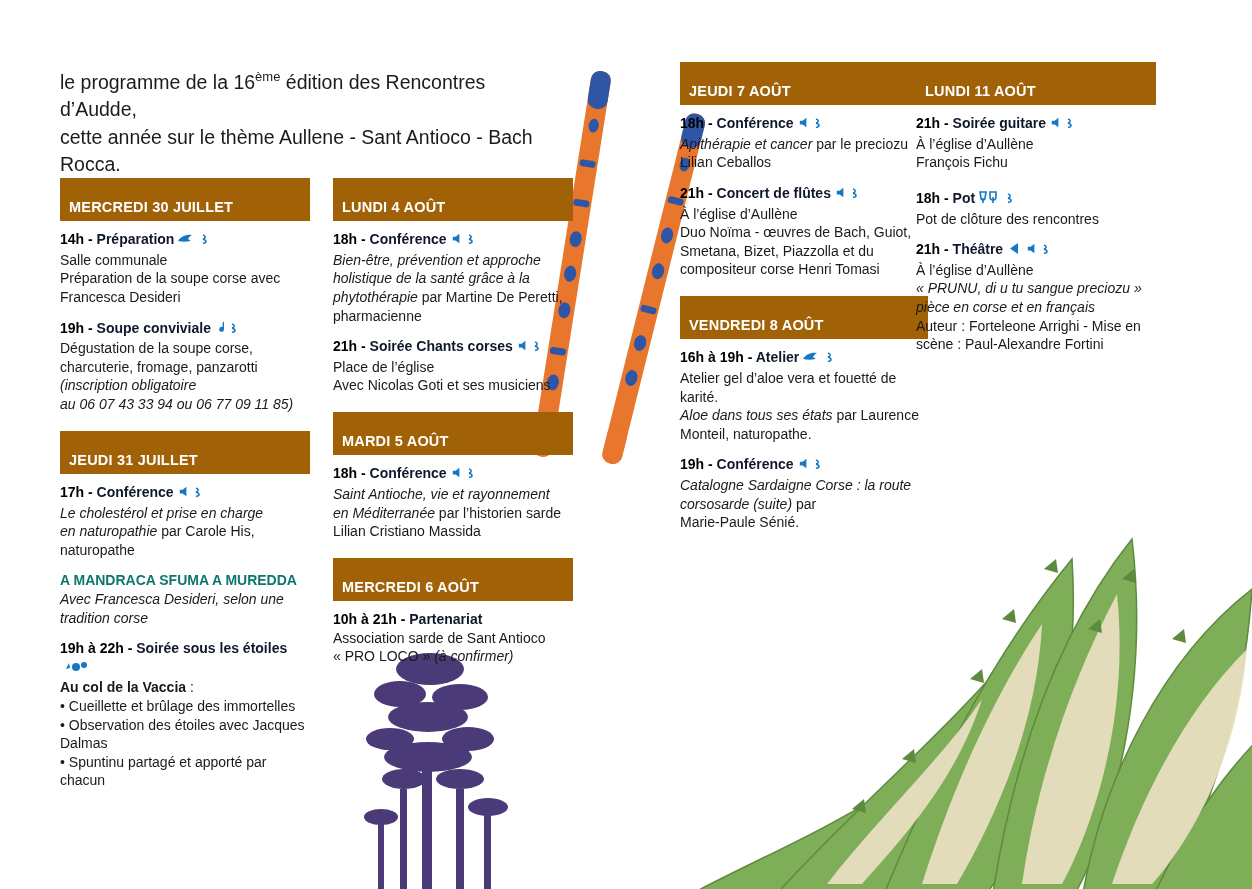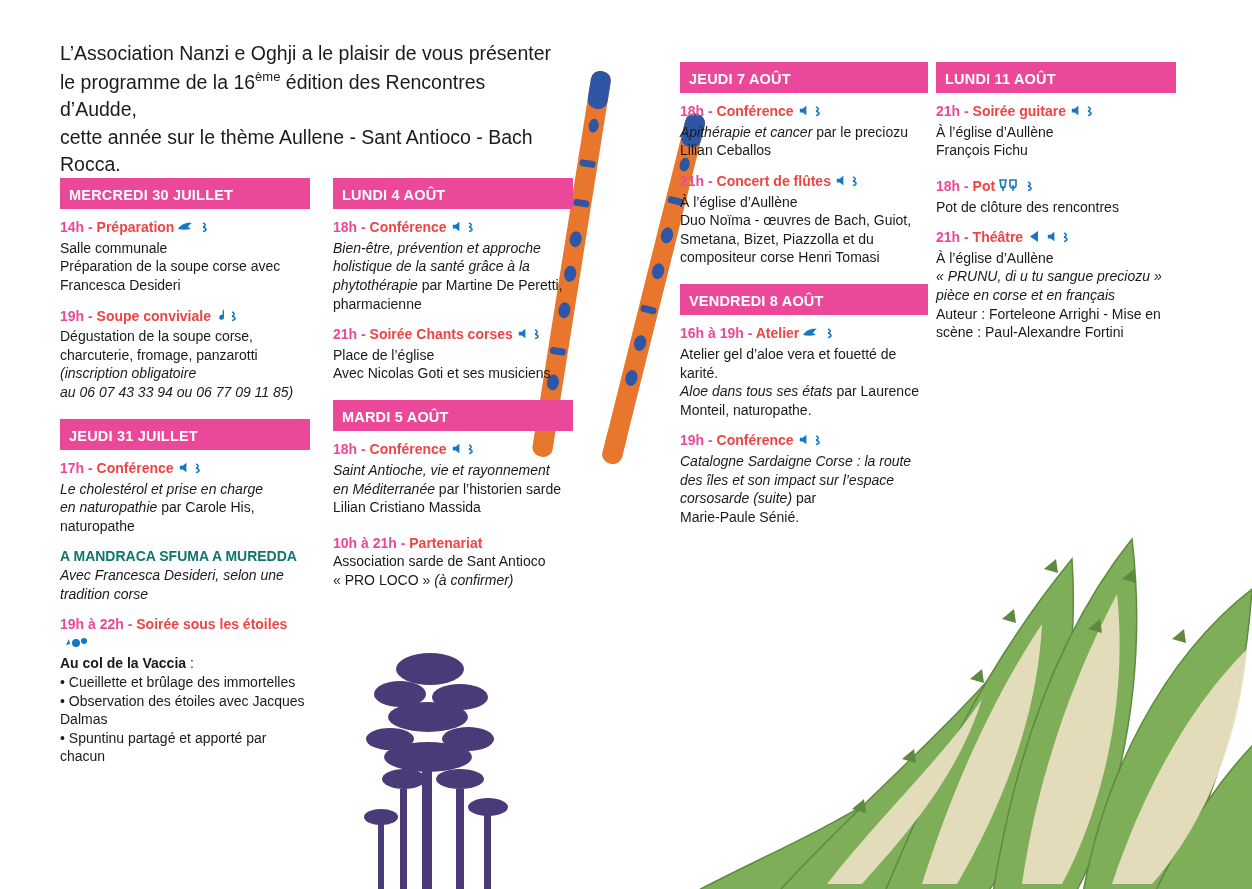--- a/index.html
+++ b/index.html
@@ -20,33 +20,33 @@
     position:absolute;left:60px;top:40px;width:500px;
     font-size:19.5px;line-height:1.42;color:#1b1b1b;
   }
   .intro sup{font-size:13px;vertical-align:super;}
 
   
   .col{position:absolute;}
   .col1{left:60px;top:178px;width:250px;}
   .col2{left:333px;top:178px;width:240px;}
   .col3{left:680px;top:62px;width:248px;}
-  .col4{left:936px;top:62px;width:240px;}
+  .col4{left:916px;top:62px;width:240px;}
 
   
   .datebar{
-    background:#ec4899;color:#ffffff;
+    background:#a16207;color:#ffffff;
     font-weight:bold;font-size:14.5px;letter-spacing:.2px;
-    padding:10px 8px 6px 9px;margin:0 0 9px 0;
+    padding:22px 8px 6px 9px;margin:0 0 9px 0;
     line-height:1.05;
   }
   .block{margin-bottom:17px;}
   .ev{margin-bottom:12px;font-size:14px;line-height:1.33;}
-  .ev .hl{color:#ef4444;font-weight:bold;}
-  .ev .hour{font-weight:bold;color:#ec4899;}
+  .ev .hl{color:#0f172a;font-weight:bold;}
+  .ev .hour{font-weight:bold;color:#000000;}
   .ev .it{font-style:italic;}
   .ev .bold{font-weight:bold;}
   .ev .red{color:#0f766e;font-weight:bold;}
   .detail{display:block;}
   .icon{display:inline-block;vertical-align:-2px;margin-left:3px;}
   
   .col .block:last-child{margin-bottom:0;}
 </style>
 </head>
 <body>
@@ -133,21 +133,21 @@
           <ellipse cx="136" cy="296" rx="6" ry="8"></ellipse>
           <ellipse cx="136" cy="332" rx="6" ry="8"></ellipse>
           <rect x="126" y="382" width="20" height="38" rx="9" fill="#e8762c"></rect>
         </g>
       </g>
     </g>
   </svg>
 </div>
 
 <div class="intro">
-  <span>L’Association Nanzi e Oghji a le plaisir de vous présenter</span><br>
+  <br>
   <span>le programme de la 16</span><sup>ème</sup><span> édition des Rencontres d’Audde,</span><br>
   <span>cette année sur le thème Aullene - Sant Antioco - Bach</span><br>
   <span>Rocca.</span>
 </div>
 
 <div class="col col1">
     <div class="block">
       <div class="datebar">MERCREDI 30 JUILLET</div>
       <div class="ev"><span class="hour">14h - </span><span class="hl">Préparation</span><span class="icon"><svg width="22" height="14" viewBox="0 0 22 14">
             <path d="M1 9c3-5 9-7 14-6-2 1-3 2-4 4 1 .5 2 1 2.5 2C9 10 5 10 1 9z" fill="#1678c2"></path>
@@ -197,20 +197,21 @@
     <div class="block">
       <div class="datebar">MARDI 5 AOÛT</div>
       <div class="ev"><span class="hour">18h - </span><span class="hl">Conférence</span><span class="icon"><svg width="15" height="15" viewBox="0 0 16 16">
             <path d="M3 6h3l4-3v10l-4-3H3z" fill="#1678c2"></path>
           </svg></span><span class="icon"><svg width="12" height="14" viewBox="0 0 12 14">
             <path d="M1 3c3 1 3 3 0 4" stroke="#1678c2" stroke-width="1.6" fill="none"></path>
             <path d="M1 7c4 1.5 4 3.5 0 4.5" stroke="#1678c2" stroke-width="1.6" fill="none"></path>
           </svg></span><br><span class="detail"><span class="it">Saint Antioche, vie et rayonnement</span></span><span class="detail"><span class="it">en Méditerranée</span><span> par l’historien sarde</span></span><span class="detail"><span class="plain">Lilian Cristiano Massida</span></span></div>
     </div>
     <div class="block">
+      <div class="datebar">MERCREDI 6 AOÛT</div>
       <div class="ev"><span class="hour">10h à 21h - </span><span class="hl">Partenariat</span><br><span class="detail"><span class="plain">Association sarde de Sant Antioco</span></span><span class="detail"><span class="plain">« PRO LOCO » </span><span class="it">(à confirmer)</span></span></div>
     </div>
   </div>
 <div class="col col3">
     <div class="block">
       <div class="datebar">JEUDI 7 AOÛT</div>
       <div class="ev"><span class="hour">18h - </span><span class="hl">Conférence</span><span class="icon"><svg width="15" height="15" viewBox="0 0 16 16">
             <path d="M3 6h3l4-3v10l-4-3H3z" fill="#1678c2"></path>
           </svg></span><span class="icon"><svg width="12" height="14" viewBox="0 0 12 14">
             <path d="M1 3c3 1 3 3 0 4" stroke="#1678c2" stroke-width="1.6" fill="none"></path>
@@ -229,21 +230,21 @@
             <path d="M1 9c3-5 9-7 14-6-2 1-3 2-4 4 1 .5 2 1 2.5 2C9 10 5 10 1 9z" fill="#1678c2"></path>
           </svg></span><span class="icon"><svg width="12" height="14" viewBox="0 0 12 14">
             <path d="M1 3c3 1 3 3 0 4" stroke="#1678c2" stroke-width="1.6" fill="none"></path>
             <path d="M1 7c4 1.5 4 3.5 0 4.5" stroke="#1678c2" stroke-width="1.6" fill="none"></path>
           </svg></span><br><span class="detail"><span class="plain">Atelier gel d’aloe vera et fouetté de</span></span><span class="detail"><span class="plain">karité.</span></span><span class="detail"><span class="it">Aloe dans tous ses états</span><span> par Laurence</span></span><span class="detail"><span class="plain">Monteil, naturopathe.</span></span></div>
       <div class="ev"><span class="hour">19h - </span><span class="hl">Conférence</span><span class="icon"><svg width="15" height="15" viewBox="0 0 16 16">
             <path d="M3 6h3l4-3v10l-4-3H3z" fill="#1678c2"></path>
           </svg></span><span class="icon"><svg width="12" height="14" viewBox="0 0 12 14">
             <path d="M1 3c3 1 3 3 0 4" stroke="#1678c2" stroke-width="1.6" fill="none"></path>
             <path d="M1 7c4 1.5 4 3.5 0 4.5" stroke="#1678c2" stroke-width="1.6" fill="none"></path>
-          </svg></span><br><span class="detail"><span class="it">Catalogne Sardaigne Corse : la route</span></span><span class="detail"><span class="it">des îles et son impact sur l’espace</span></span><span class="detail"><span class="it">corsosarde (suite)</span><span> par</span></span><span class="detail"><span class="plain">Marie-Paule Sénié.</span></span></div>
+          </svg></span><br><span class="detail"><span class="it">Catalogne Sardaigne Corse : la route</span></span><span class="detail"><span class="it">corsosarde (suite)</span><span> par</span></span><span class="detail"><span class="plain">Marie-Paule Sénié.</span></span></div>
     </div>
   </div>
 <div class="col col4">
     <div class="block">
       <div class="datebar">LUNDI 11 AOÛT</div>
       <div class="ev"><span class="hour">21h - </span><span class="hl">Soirée guitare</span><span class="icon"><svg width="15" height="15" viewBox="0 0 16 16">
             <path d="M3 6h3l4-3v10l-4-3H3z" fill="#1678c2"></path>
           </svg></span><span class="icon"><svg width="12" height="14" viewBox="0 0 12 14">
             <path d="M1 3c3 1 3 3 0 4" stroke="#1678c2" stroke-width="1.6" fill="none"></path>
             <path d="M1 7c4 1.5 4 3.5 0 4.5" stroke="#1678c2" stroke-width="1.6" fill="none"></path>

